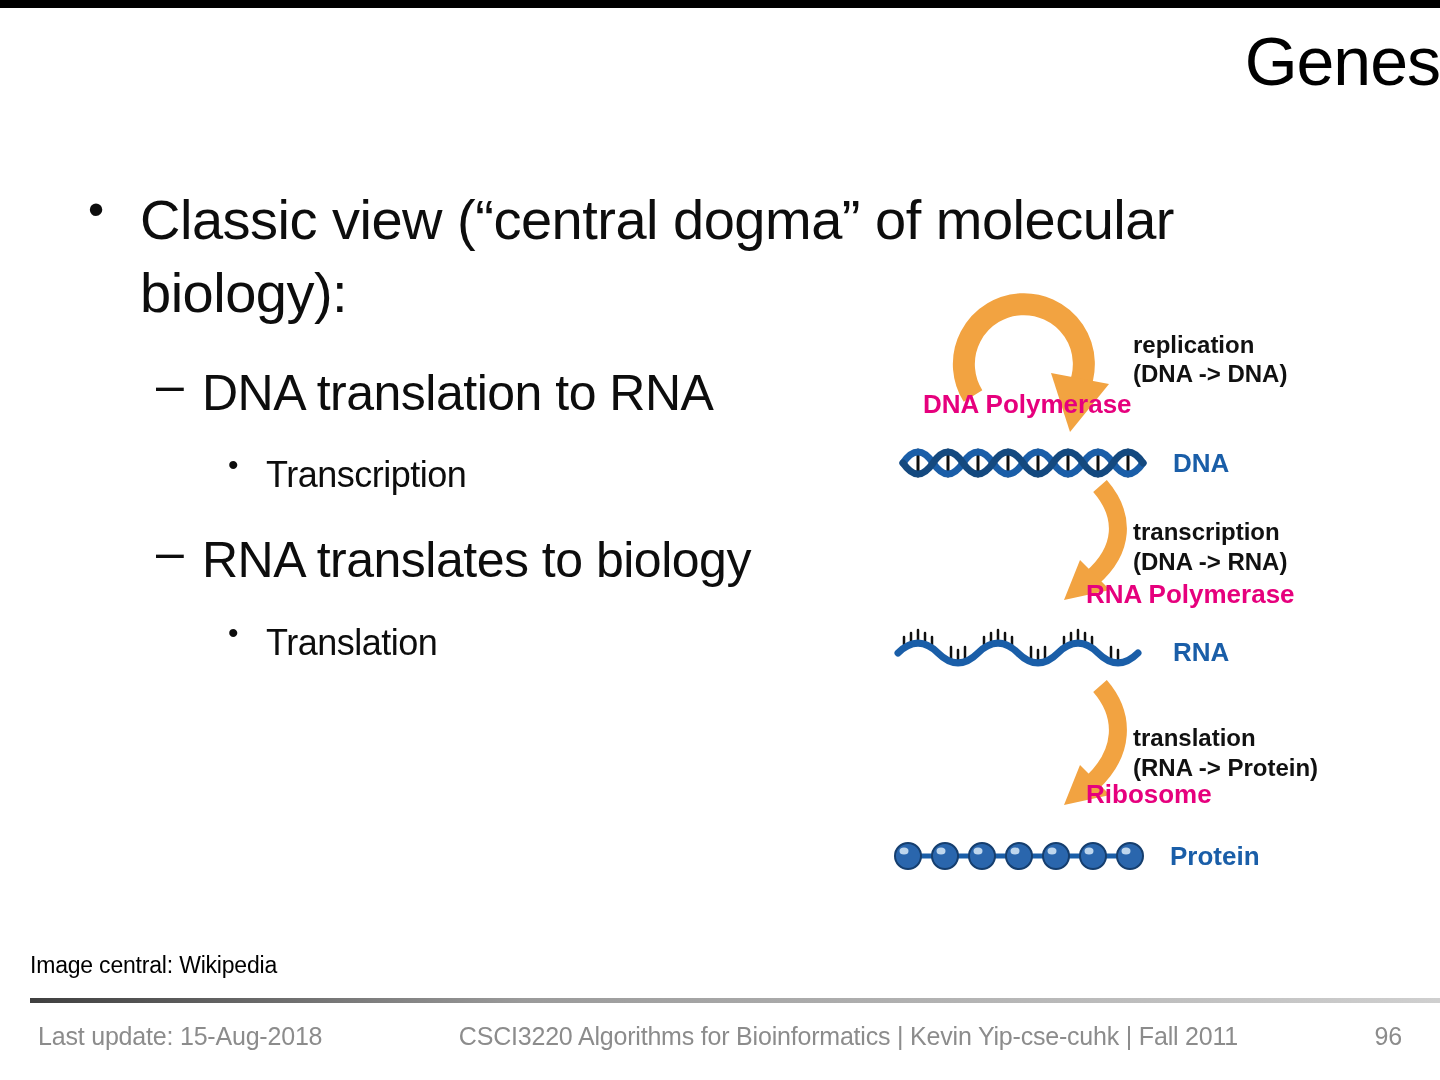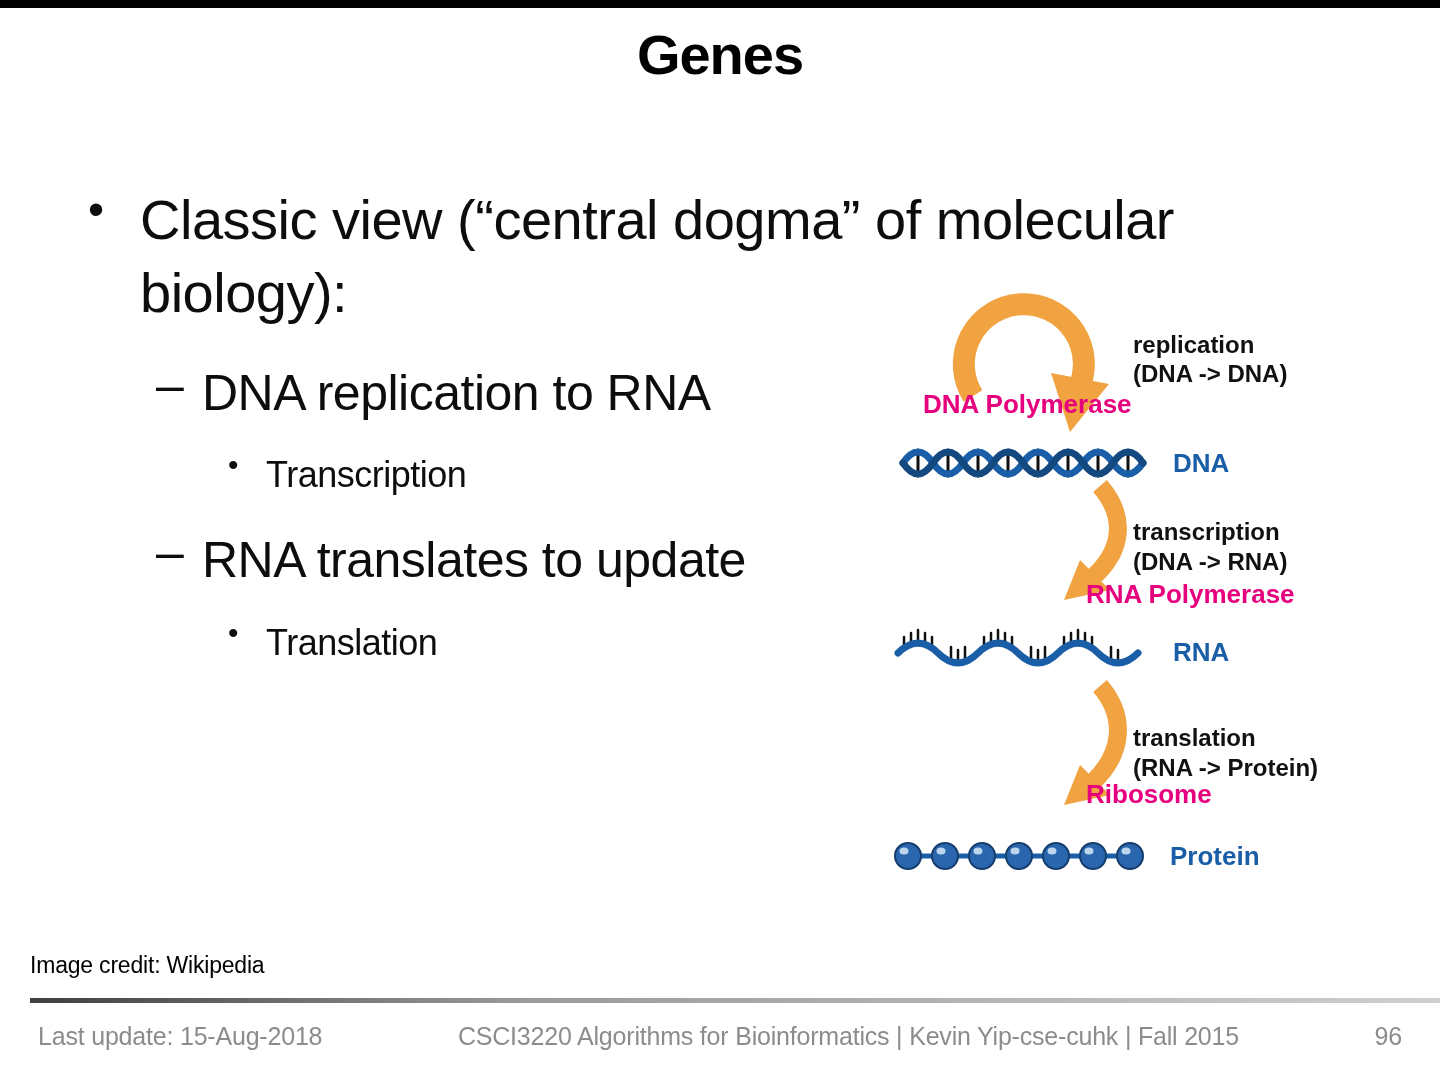--- a/index.html
+++ b/index.html
@@ -13,23 +13,23 @@
     color: #111;
   }
   .top-edge {
     position: absolute; top: 0; left: 0; right: 0; height: 8px;
     background: #000;
   }
   .title {
     position: absolute;
     top: 22px; left: 0; right: 0;
     margin: 0;
-    text-align: center;
-    font-size: 56px;
-    font-weight: 700;
+    text-align: right;
+    font-size: 68px;
+    font-weight: 400;
     letter-spacing: -1px;
     color: #000;
   }
   .content {
     position: absolute;
     top: 176px; left: 88px; width: 1272px;
     letter-spacing: -0.5px;
     color: #0d0d0d;
   }
   .li { display: flex; align-items: flex-start; }
@@ -75,29 +75,29 @@
 
   <h1 class="title">Genes</h1>
 
   <div class="content">
     <div class="li l1">
       <span class="marker">•</span>
       <span class="text">Classic view (“central dogma” of molecular biology):</span>
     </div>
     <div class="li l2">
       <span class="marker">–</span>
-      <span class="text">DNA replication to RNA</span>
+      <span class="text">DNA translation to RNA</span>
     </div>
     <div class="li l3">
       <span class="marker">•</span>
       <span class="text">Transcription</span>
     </div>
     <div class="li l2">
       <span class="marker">–</span>
-      <span class="text">RNA translates to update</span>
+      <span class="text">RNA translates to biology</span>
     </div>
     <div class="li l3">
       <span class="marker">•</span>
       <span class="text">Translation</span>
     </div>
   </div>
 
   <svg class="diagram" width="560" height="620" viewBox="0 0 560 620" xmlns="http://www.w3.org/2000/svg">
 
     <g>
@@ -187,22 +187,22 @@
         <ellipse cx="100" cy="573" rx="4.5" ry="3.5"></ellipse>
         <ellipse cx="137" cy="573" rx="4.5" ry="3.5"></ellipse>
         <ellipse cx="174" cy="573" rx="4.5" ry="3.5"></ellipse>
         <ellipse cx="211" cy="573" rx="4.5" ry="3.5"></ellipse>
         <ellipse cx="248" cy="573" rx="4.5" ry="3.5"></ellipse>
       </g>
     </g>
     <text x="292" y="587" class="t-mol">Protein</text>
   </svg>
 
-  <div class="credit">Image credit: Wikipedia</div>
+  <div class="credit">Image central: Wikipedia</div>
 
   <div class="divider"></div>
 
   <div class="footer">
     <span class="left">Last update: 15-Aug-2018</span>
-    <span class="center">CSCI3220 Algorithms for Bioinformatics |  Kevin Yip-cse-cuhk | Fall 2015</span>
+    <span class="center">CSCI3220 Algorithms for Bioinformatics |  Kevin Yip-cse-cuhk | Fall 2011</span>
     <span class="right">96</span>
   </div>
 </div>
 
 </body></html>

